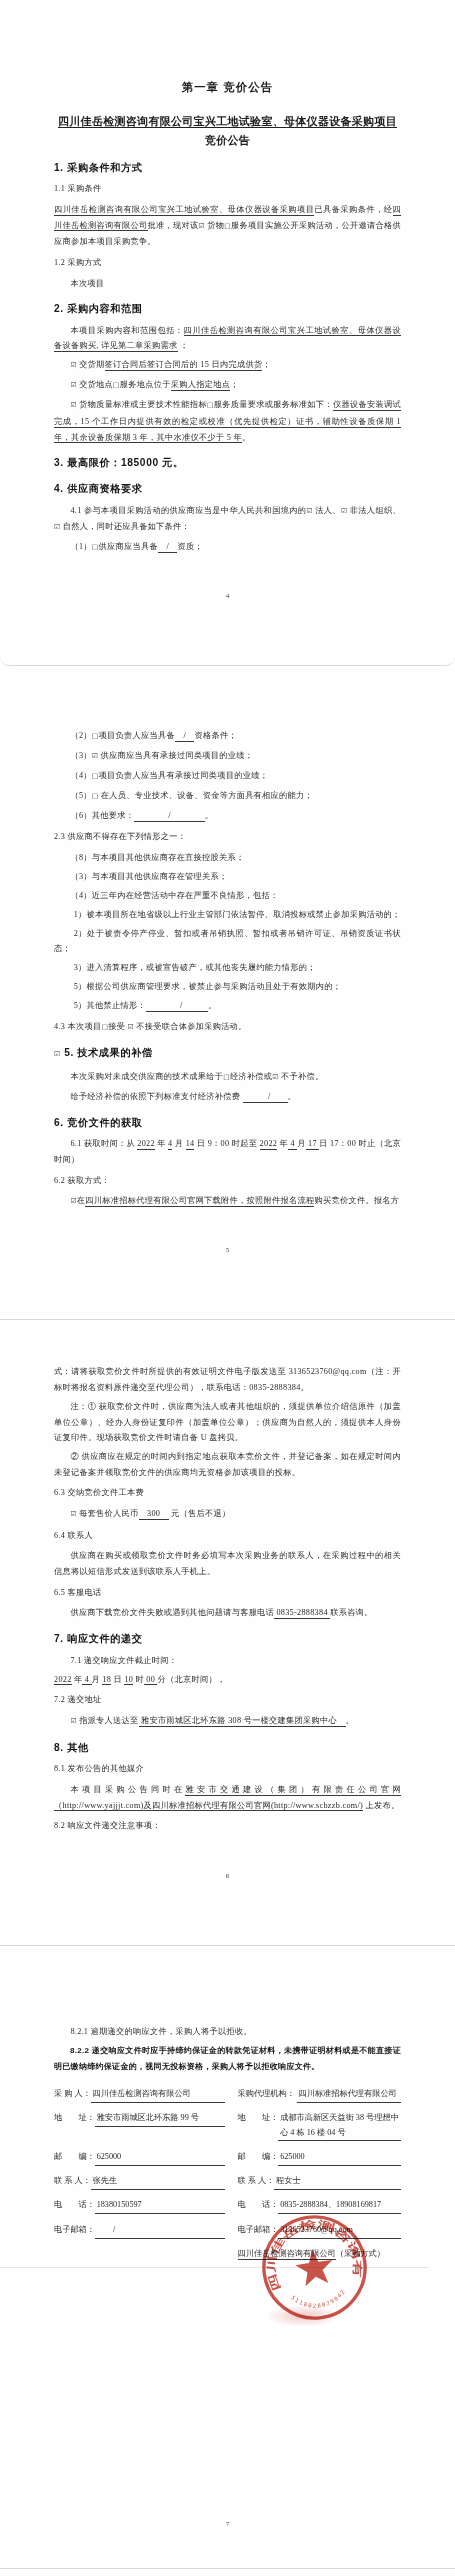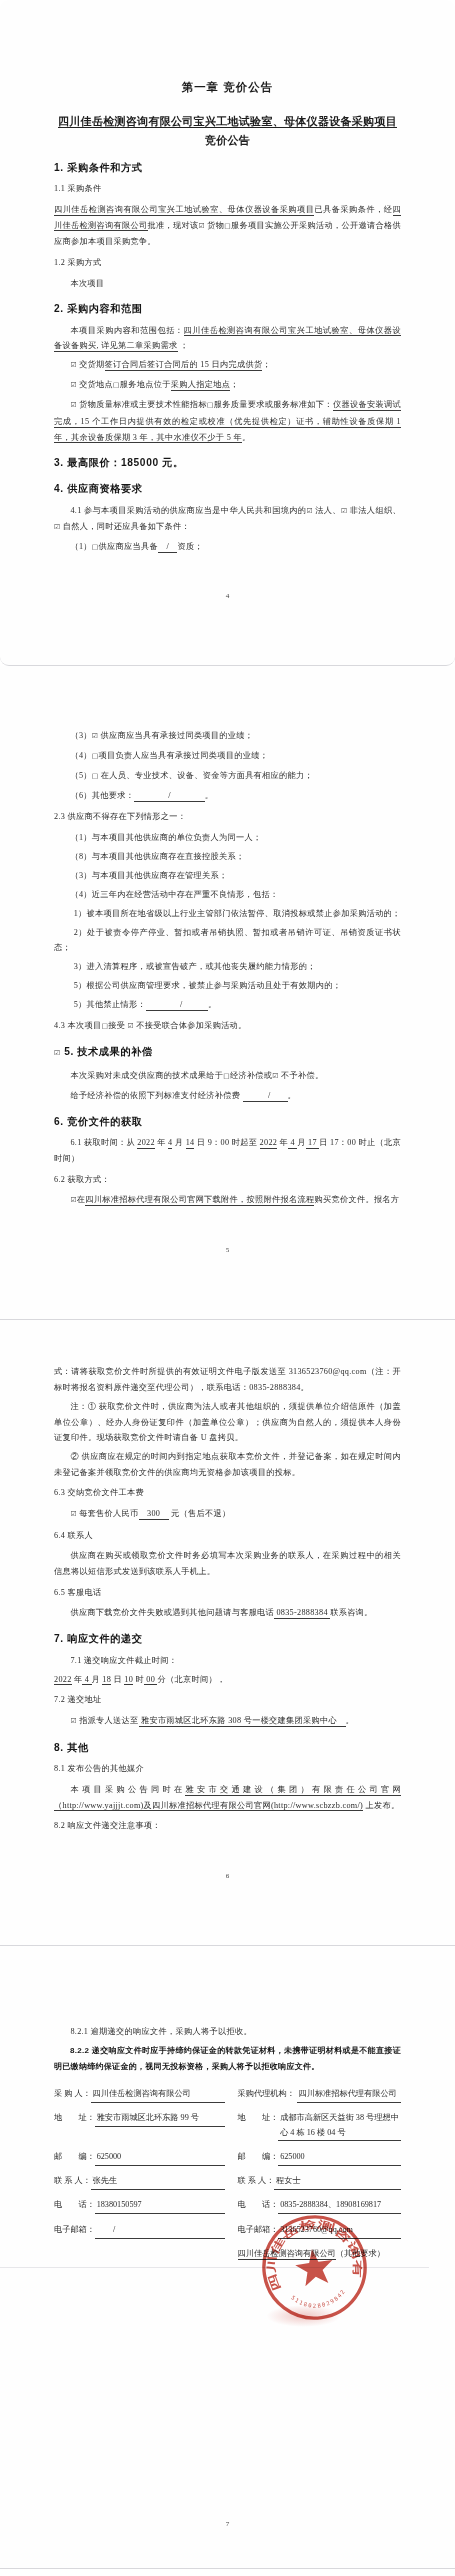--- a/index.html
+++ b/index.html
@@ -65,26 +65,26 @@
       <div class="blk p"><span class="cb">☑</span><span> 交货期</span><span class="u">签订合同后签订合同后的 15 日内完成供货</span><span>；</span></div>
       <div class="blk p"><span class="cb">☑</span><span> 交货地点</span><span class="cb">□</span><span>服务地点位于</span><span class="u">采购人指定地点</span><span>；</span></div>
       <div class="blk p"><span class="cb">☑</span><span> 货物质量标准或主要技术性能指标</span><span class="cb">□</span><span>服务质量要求或服务标准如下：</span><span class="u">仪器设备安装调试完成，15 个工作日内提供有效的检定或校准（优先提供检定）证书，辅助性设备质保期 1 年，其余设备质保期 3 年，其中水准仪不少于 5 年</span><span>。</span></div>
       <div class="blk h1"><span>3.  最高限价：185000 元。</span></div>
       <div class="blk h1"><span>4.  供应商资格要求</span></div>
       <div class="blk p"><span>4.1 参与本项目采购活动的供应商应当是中华人民共和国境内的</span><span class="cb">☑</span><span> 法人、</span><span class="cb">☑</span><span> 非法人组织、</span><span class="cb">☑</span><span> 自然人，同时还应具备如下条件：</span></div>
       <div class="blk p"><span>（1）</span><span class="cb">□</span><span>供应商应当具备</span><span class="u">　/　</span><span>资质；</span></div>
       <div class="page-num">4</div>
     </section>
     <section class="page">
+      <div class="blk p"><span>（2）</span><span class="cb">□</span><span>项目负责人应当具备</span><span class="u">　/　</span><span>资格条件；</span></div>
       <div class="blk p"><span>（3）</span><span class="cb">☑</span><span> 供应商应当具有承接过同类项目的业绩；</span></div>
       <div class="blk p"><span>（4）</span><span class="cb">□</span><span>项目负责人应当具有承接过同类项目的业绩；</span></div>
       <div class="blk p"><span>（5）</span><span class="cb">□</span><span> 在人员、专业技术、设备、资金等方面具有相应的能力；</span></div>
       <div class="blk p"><span>（6）其他要求：</span><span class="u">　　　　/　　　　</span><span>。</span></div>
       <div class="blk h2"><span>2.3 供应商不得存在下列情形之一：</span></div>
-      <div class="blk p"><span>（1）与本项目其他供应商的单位负责人为同一人；</span></div>
       <div class="blk p"><span>（8）与本项目其他供应商存在直接控股关系；</span></div>
       <div class="blk p"><span>（3）与本项目其他供应商存在管理关系；</span></div>
       <div class="blk p"><span>（4）近三年内在经营活动中存在严重不良情形，包括：</span></div>
       <div class="blk p2"><span>1）被本项目所在地省级以上行业主管部门依法暂停、取消投标或禁止参加采购活动的；</span></div>
       <div class="blk p2"><span>2）处于被责令停产停业、暂扣或者吊销执照、暂扣或者吊销许可证、吊销资质证书状态；</span></div>
       <div class="blk p2"><span>3）进入清算程序，或被宣告破产，或其他丧失履约能力情形的；</span></div>
       <div class="blk p2"><span>5）根据公司供应商管理要求，被禁止参与采购活动且处于有效期内的；</span></div>
       <div class="blk p2"><span>5）其他禁止情形：</span><span class="u">　　　　/　　　</span><span>。</span></div>
       <div class="blk h2"><span>4.3 本次项目</span><span class="cb">□</span><span>接受 </span><span class="cb">☑</span><span> 不接受联合体参加采购活动。</span></div>
       <div class="blk h1"><span class="cb">☑</span><span> 5. 技术成果的补偿</span></div>
@@ -163,21 +163,21 @@
         </div>
         <div class="ccell">
           <span class="clabel">电子邮箱：</span>
           <span class="cval">　　/　</span>
         </div>
         <div class="ccell">
           <span class="clabel">电子邮箱：</span>
           <span class="cval">3136523760@qq.com</span>
         </div>
         <div class="ccell"></div>
-        <div class="ccell note"><span class="u">四川佳岳检测咨询有限公司</span><span>（其他要求）</span></div>
+        <div class="ccell note"><span class="u">四川佳岳检测咨询有限公司</span><span>（采购方式）</span></div>
       </div>
       <div class="page-num">7</div>
       <div class="fold-line"></div>
       <div class="smudge"></div>
       <div class="seal-wrap">
 <svg viewBox="0 0 180 180" width="111" height="111">
   <circle cx="90" cy="90" r="82" fill="none" stroke="#c23b30" stroke-width="5.5"></circle>
   <polygon fill="#c23b30" points="90,60 97.6,81.5 120.4,82.1 102.4,96 108.8,117.9 90,105 71.2,117.9 77.6,96 59.6,82.1 82.4,81.5"></polygon>
   <defs>
     <path id="sealTopArc" d="M 32 117 A 64 64 0 1 1 148 117" fill="none"></path>

